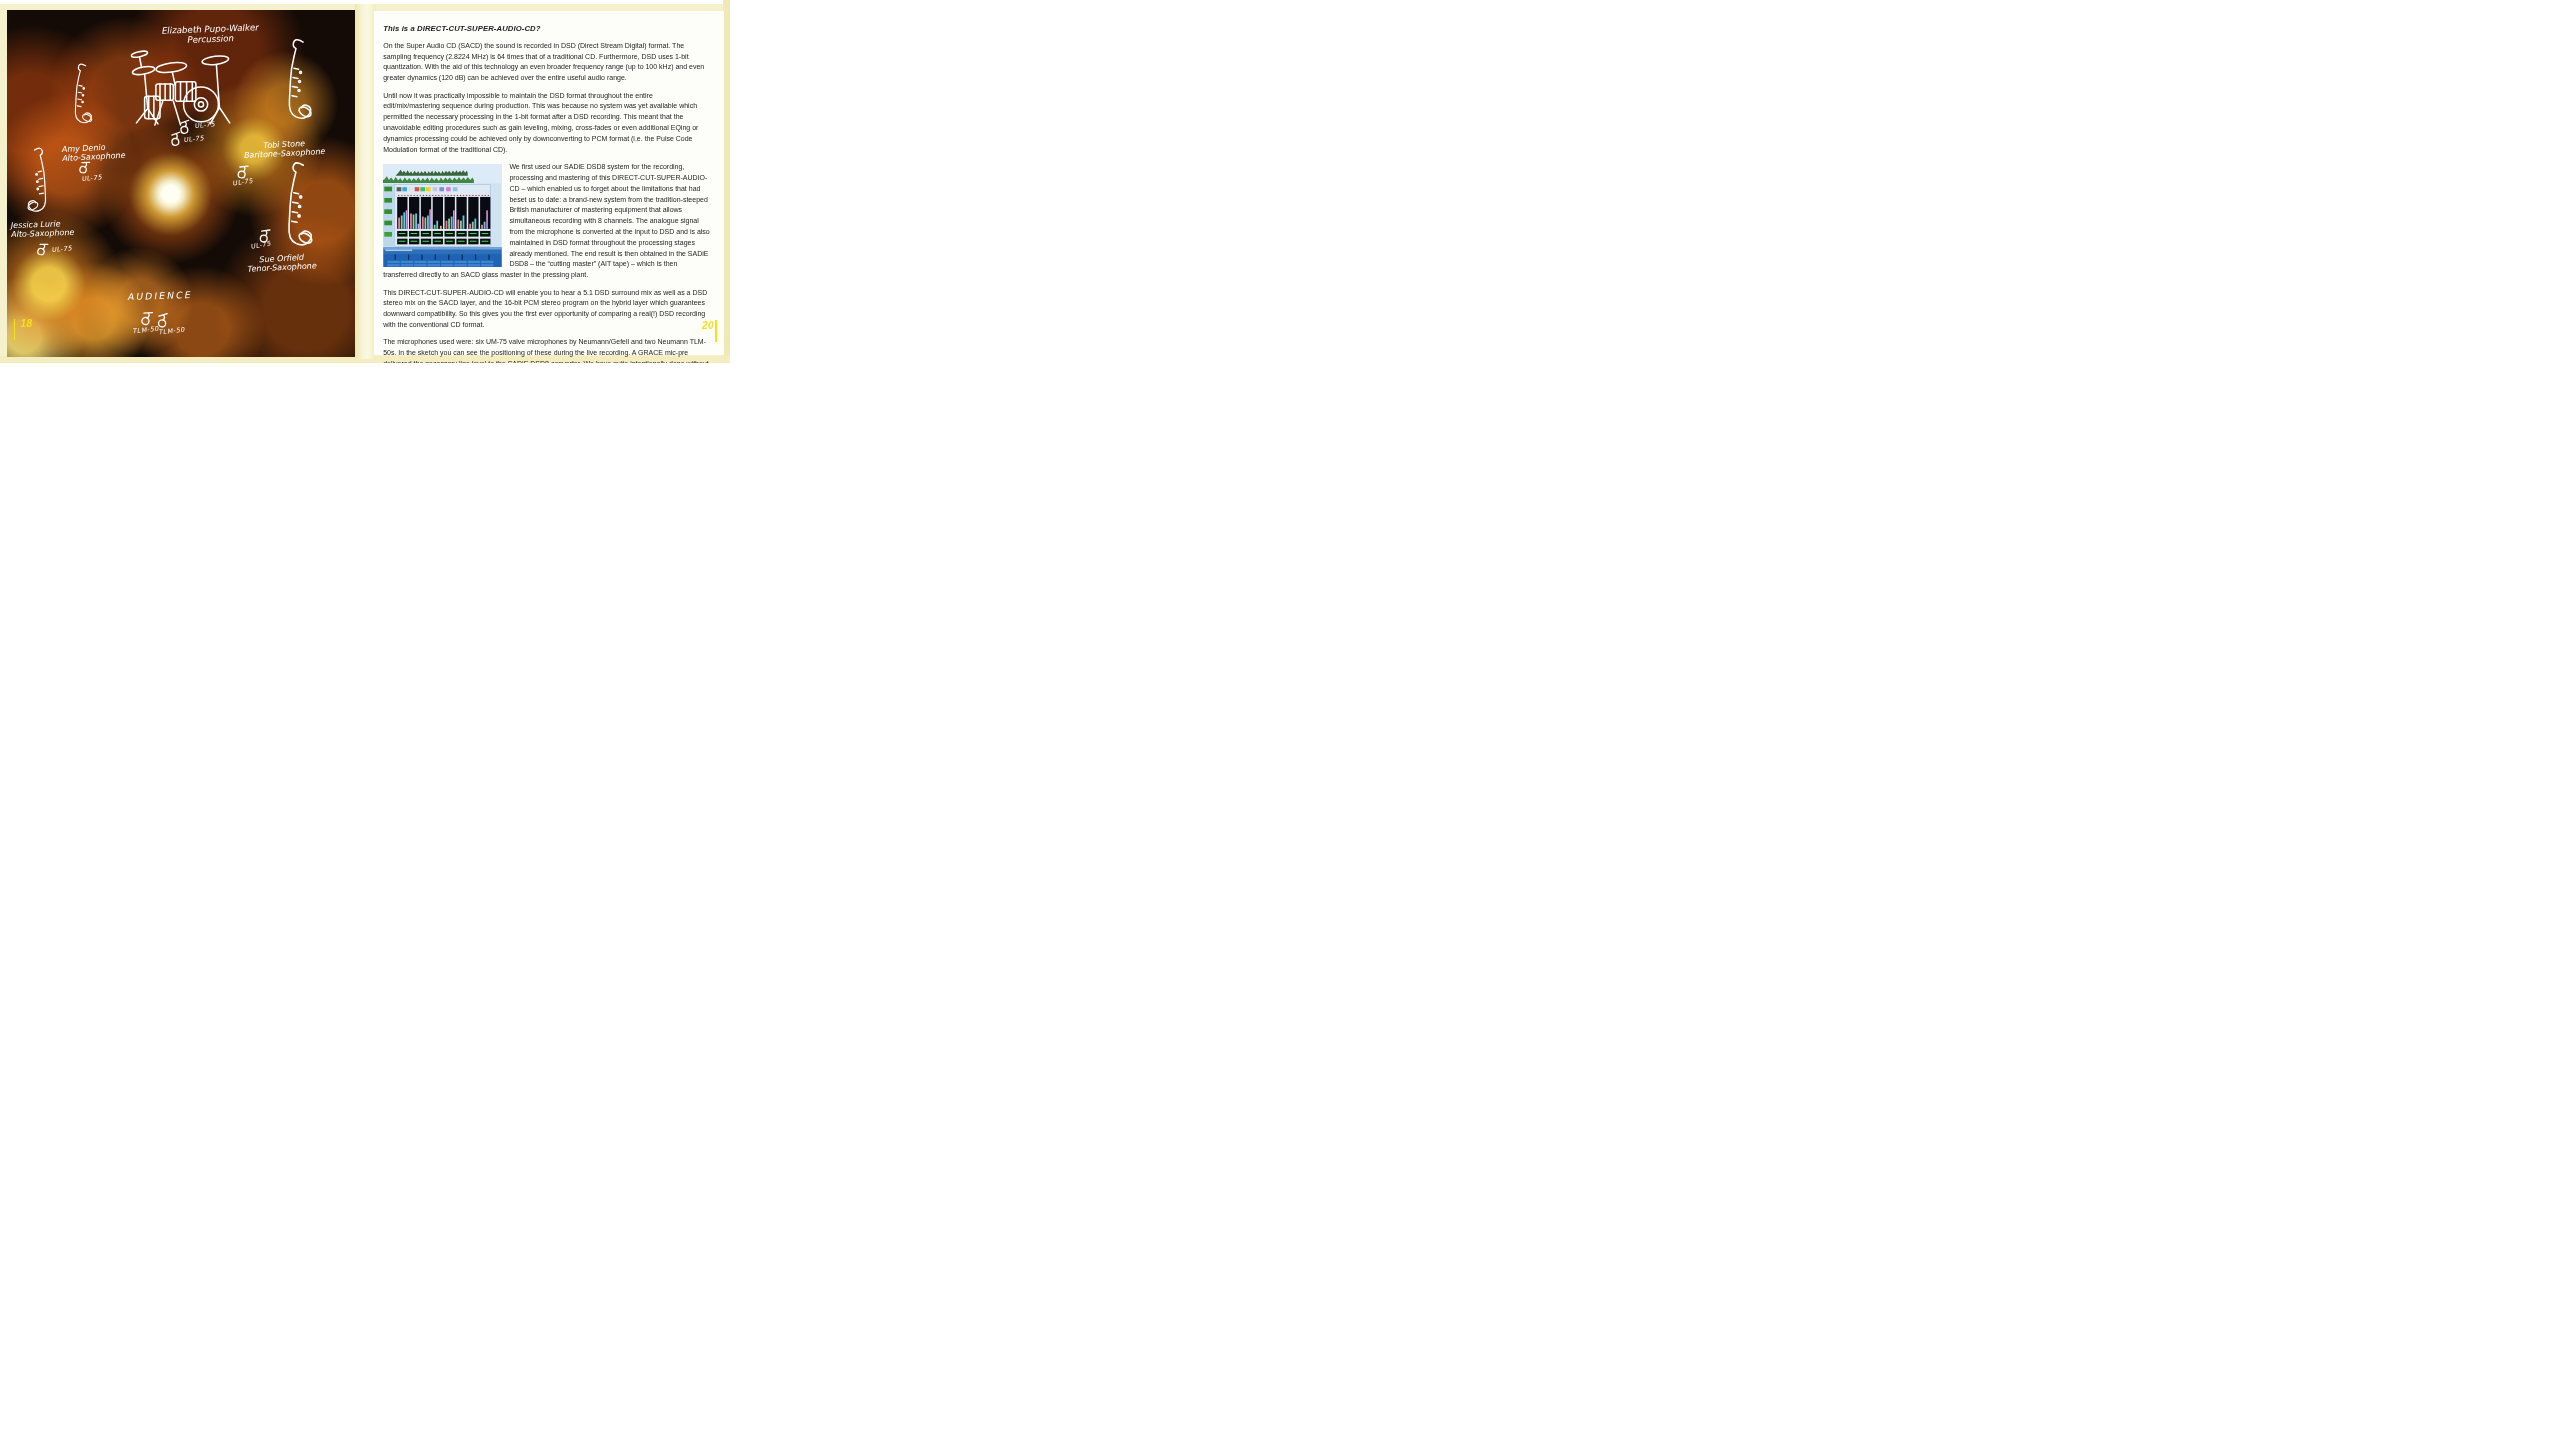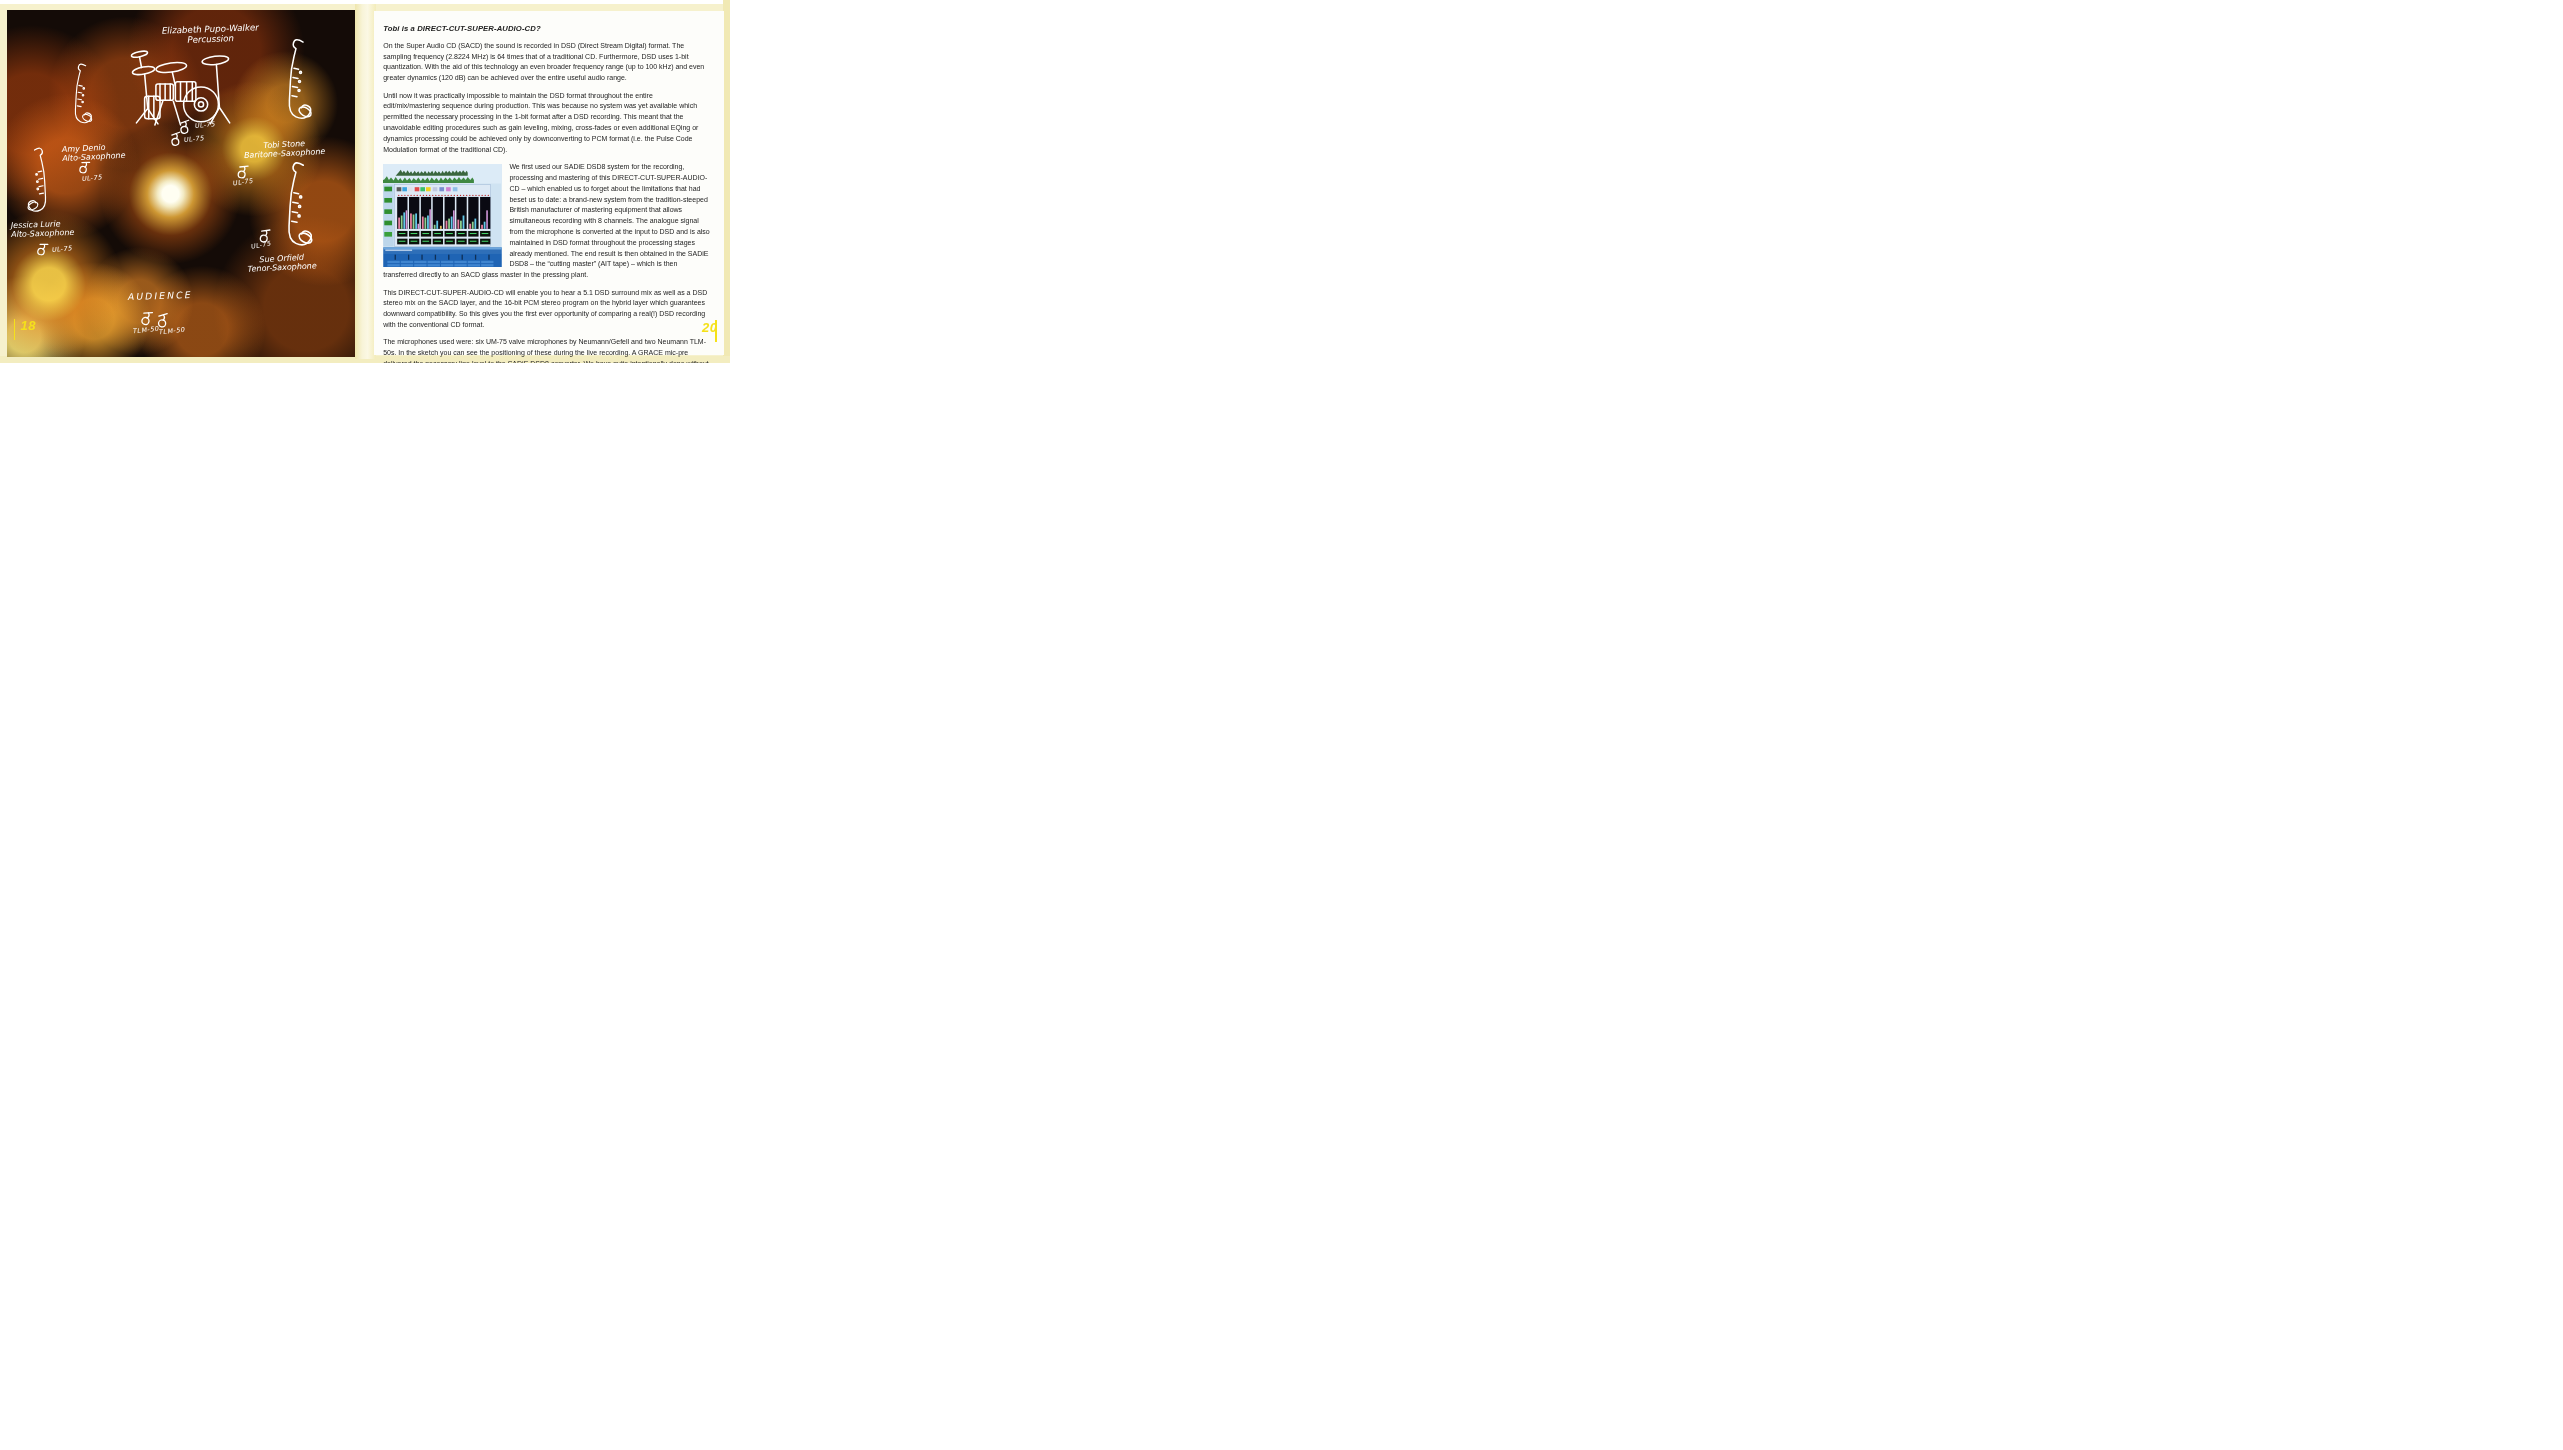--- a/index.html
+++ b/index.html
@@ -25,21 +25,21 @@
       radial-gradient(circle at 17% 45%, rgba(222,102,25,.65) 0 8%, rgba(120,40,10,0) 21%),
       radial-gradient(circle at 7% 30%, rgba(192,72,15,.55) 0 10%, rgba(100,35,8,0) 22%),
       radial-gradient(circle at 60% 12%, rgba(172,62,15,.5) 0 12%, rgba(90,30,8,0) 24%),
       radial-gradient(circle at 34% 24%, rgba(202,86,20,.55) 0 10%, rgba(100,35,8,0) 22%),
       radial-gradient(circle at 86% 86%, rgba(202,92,20,.45) 0 10%, rgba(100,35,8,0) 22%);}
   .hand{position:absolute;color:#ffffff;font-family:"DejaVu Sans",sans-serif;font-style:italic;line-height:1.12;}
   .hand .l2{display:block;}
   .center{text-align:center;}
   .sketch{position:absolute;}
   .miclabel{font-size:6.4px;letter-spacing:0.5px;}
-  .pageno{position:absolute;color:#f5e11a;font-weight:bold;font-style:italic;font-size:13px;letter-spacing:0.5px;}
+  .pageno{position:absolute;color:#f5e11a;font-weight:bold;font-style:italic;font-size:10px;letter-spacing:0.5px;}
   .pagerule{position:absolute;width:1.5px;background:#f5e11a;}
 
   
   .right-page{position:absolute;left:374px;top:11.3px;width:350px;height:344px;background:#fdfdfa;}
   .rp-inner{position:relative;padding:12.3px 13.3px 0 9.2px;color:#232323;}
   .rp-title{font-size:7.7px;font-weight:bold;font-style:italic;letter-spacing:0.1px;margin:0 0 8.2px 0;}
   .rp-inner p{font-size:7px;line-height:10.8px;margin:0 0 6.7px 0;text-align:left;}
   .shot-float{float:left;width:119px;height:103px;margin:1.5px 7.2px 2.1px 0;display:block;}
   .clear{clear:both;}
 
@@ -176,21 +176,21 @@
       </svg>
     <div class="hand miclabel" style="left:126px;top:317px;transform:rotate(-6deg)">TLM-50</div>
     <div class="hand miclabel" style="left:152px;top:318px;transform:rotate(-6deg)">TLM-50</div>
 
     <div class="pagerule" style="left:6.7px;top:309px;height:21px"></div>
     <div class="pageno" style="left:13.3px;top:308px">18</div>
   </div>
 
   <div class="right-page">
     <div class="rp-inner">
-      <h1 class="rp-title">Tobi is a DIRECT-CUT-SUPER-AUDIO-CD?</h1>
+      <h1 class="rp-title">This is a DIRECT-CUT-SUPER-AUDIO-CD?</h1>
       <p>On the Super Audio CD (SACD) the sound is recorded in DSD (Direct Stream Digital) format. The sampling frequency (2.8224 MHz) is 64 times that of a traditional CD. Furthermore, DSD uses 1-bit quantization. With the aid of this technology an even broader frequency range (up to 100 kHz) and even greater dynamics (120 dB) can be achieved over the entire useful audio range.</p>
       <p>Until now it was practically impossible to maintain the DSD format throughout the entire edit/mix/mastering sequence during production. This was because no system was yet available which permitted the necessary processing in the 1-bit format after a DSD recording. This meant that the unavoidable editing procedures such as gain leveling, mixing, cross-fades or even additional EQing or dynamics processing could be achieved only by downconverting to PCM format (i.e. the Pulse Code Modulation format of the traditional CD).</p>
       <p>
         
         <svg class="shot-float" viewBox="0 0 230 200">
           <rect x="0" y="0" width="230" height="200" fill="#cfe3f2"></rect>
 
           <rect x="0" y="0" width="230" height="38" fill="#dcebf7"></rect>
           <path d="M30 12 l4 -5 3 6 3 -4 4 5 3 -6 4 6 3 -4 3 5 4 -6 3 5 4 -4 3 5 3 -5 4 4 3 -5 4 6 3 -5 3 4 4 -5 3 6 3 -6 4 5 3 -4 4 5 3 -6 3 5 4 -5 3 4 3 -4 4 5 3 -5 4 4 3 -5 3 5 4 -4 3 4 3 -5 4 5 3 -4 2 4 l0 6 -140 0 z" transform="translate(0,4)" fill="#1d4f1d" opacity=".85"></path>
           <path d="M2 30 l5 -6 4 7 4 -5 5 6 4 -7 5 7 4 -5 4 6 5 -7 4 6 5 -5 4 6 4 -6 5 5 4 -6 5 7 4 -6 4 5 5 -6 4 7 4 -7 5 6 4 -5 5 6 4 -7 4 6 5 -6 4 5 4 -5 5 6 4 -6 5 5 4 -6 4 6 5 -5 4 5 4 -6 5 6 4 -5 3 5 l0 6 -190 0 z" fill="#2e7d2e" opacity=".9"></path>

